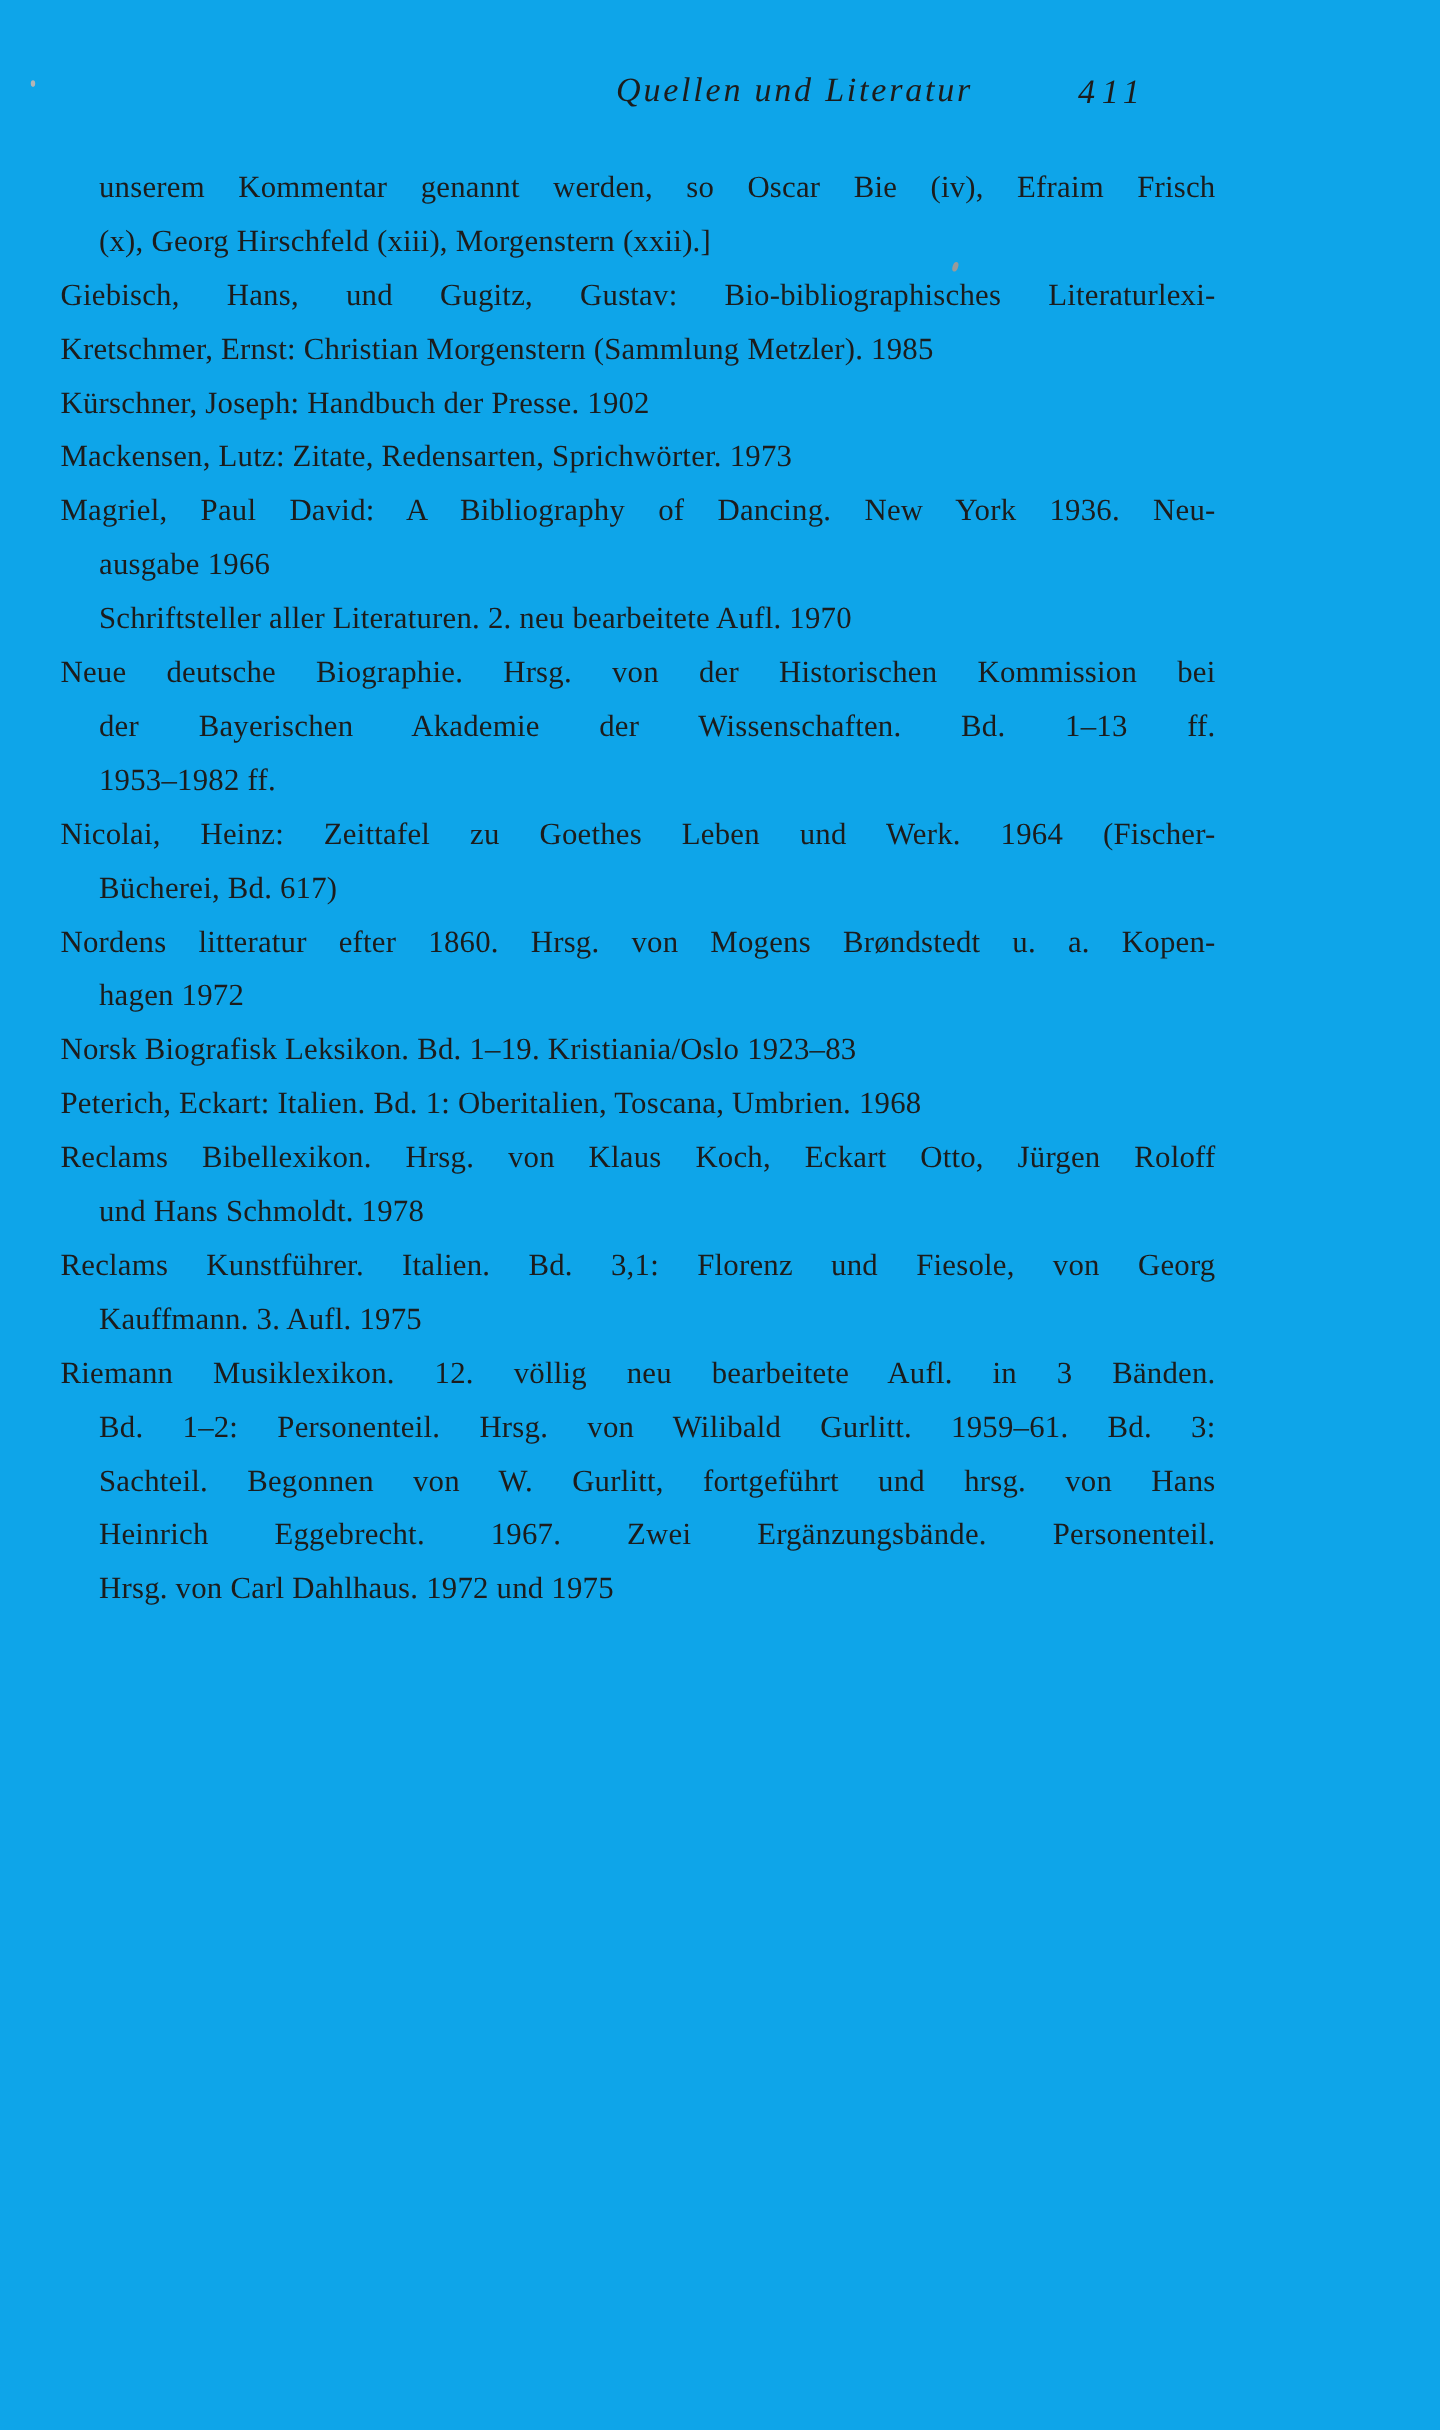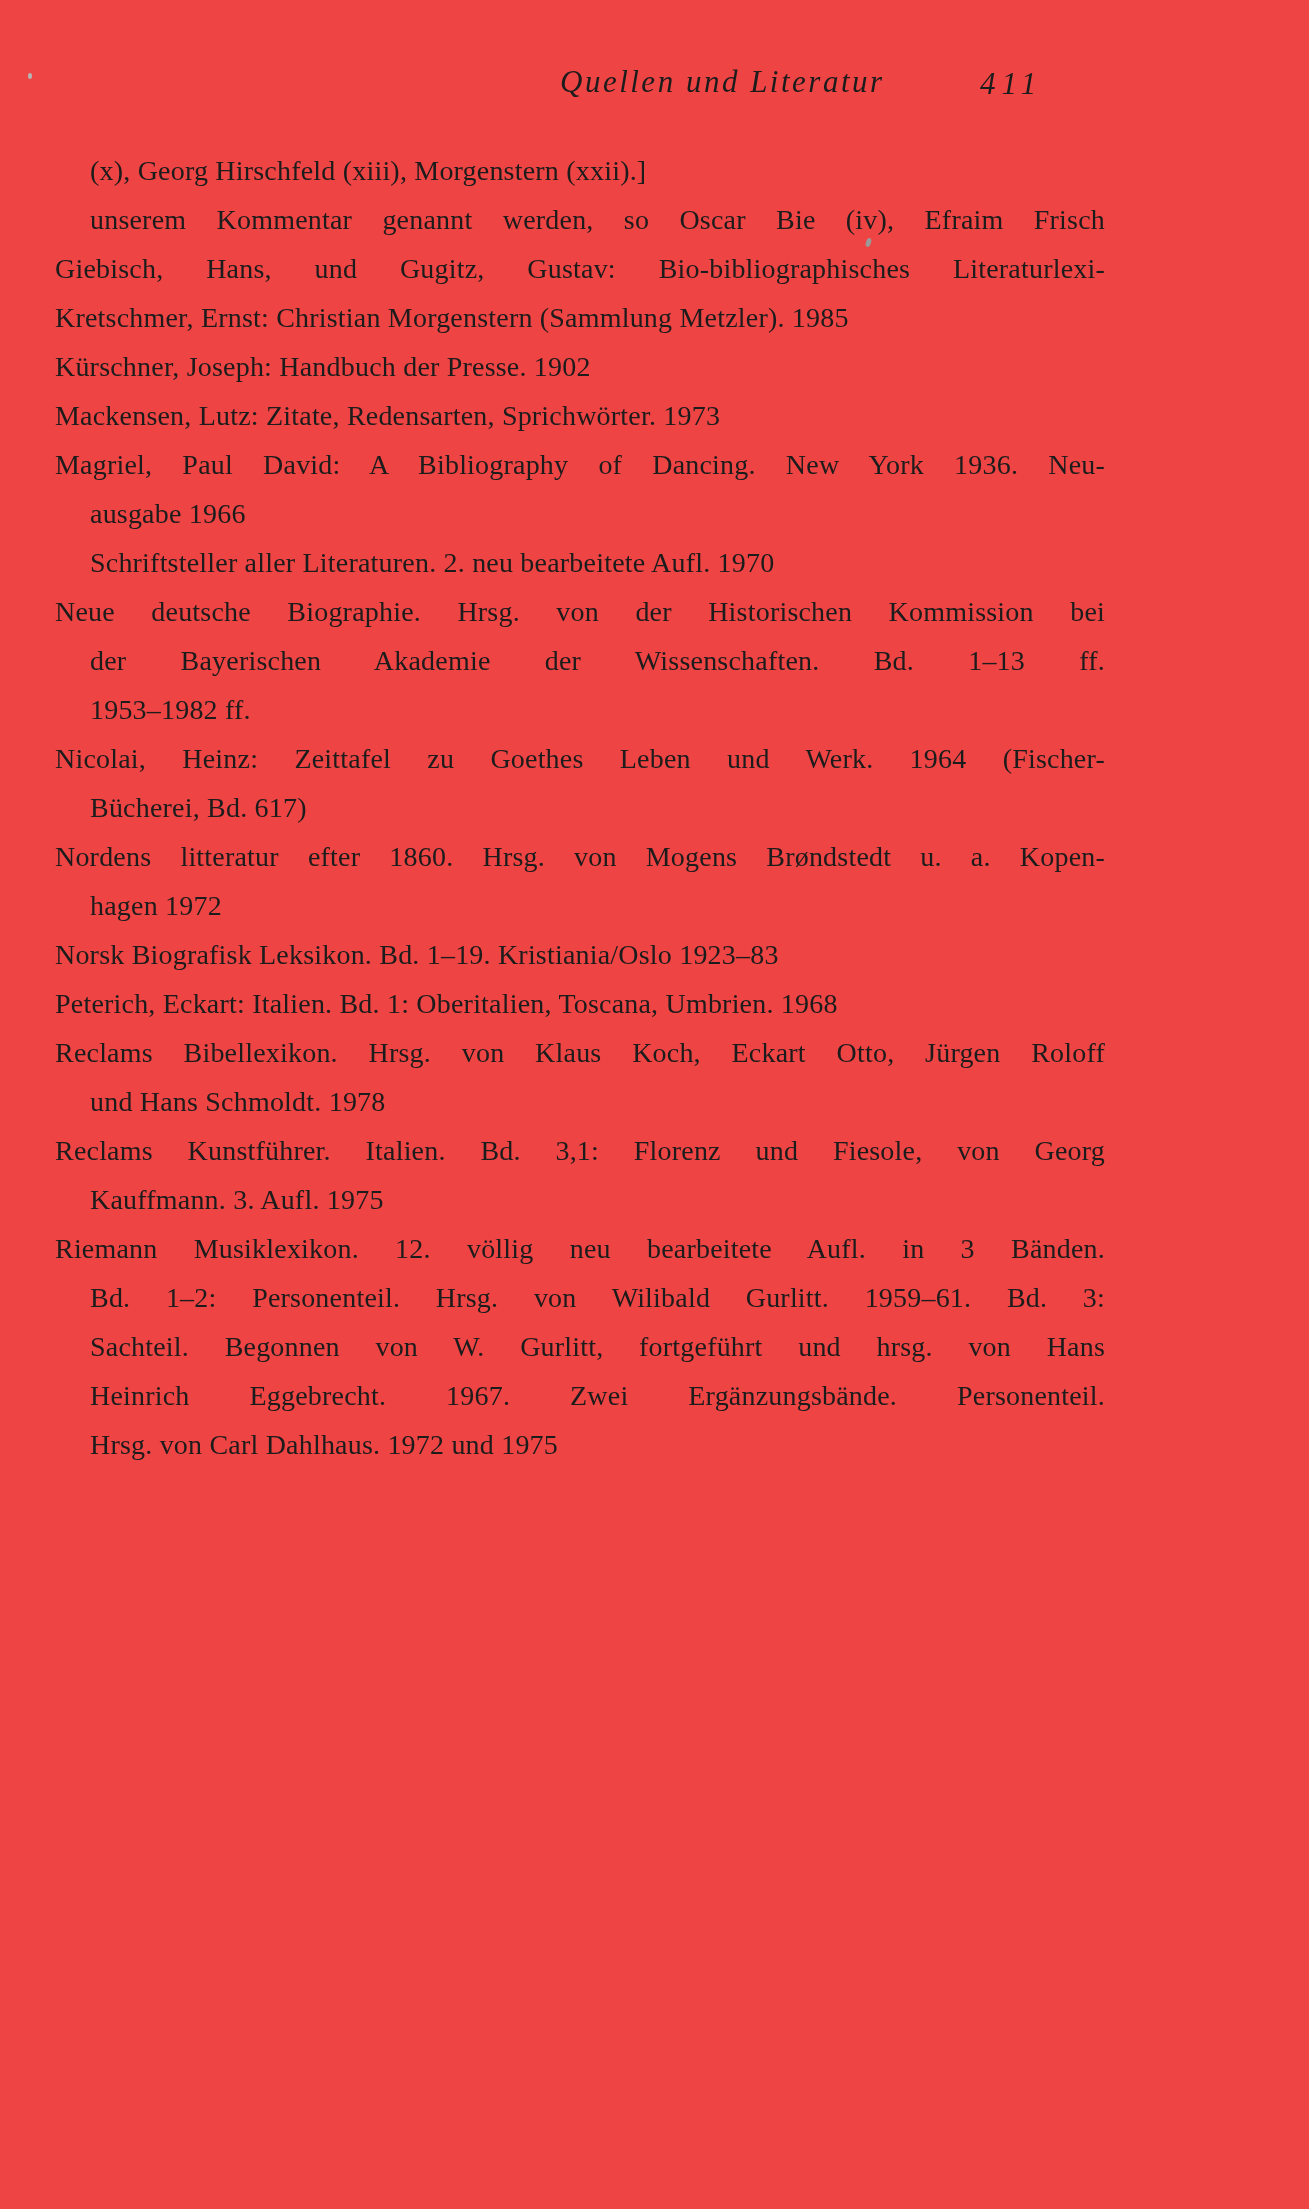--- a/index.html
+++ b/index.html
@@ -4,21 +4,21 @@
 <style>
   html, body {
     margin: 0;
     padding: 0;
     background: #e8e8e8;
   }
   .page {
     position: relative;
     width: 1309px;
     height: 2209px;
-    background: #ef4444;
+    background: #0ea5e9;
     color: #1c1c1c;
     font-family: "Liberation Serif", "DejaVu Serif", serif;
     overflow: hidden;
   }
   
   .running-head {
     position: absolute;
     top: 64px;
     left: 0;
     width: 100%;
@@ -86,22 +86,22 @@
 
 <div class="page">
 
   <div class="running-head">
     <span class="rh-title">Quellen und Literatur</span>
     <span class="rh-num">411</span>
   </div>
 
   <div class="bibliography">
       <div class="entry continuation">
+        <div class="line justified">unserem Kommentar genannt werden, so Oscar Bie (iv), Efraim Frisch</div>
         <div class="line">(x), Georg Hirschfeld (xiii), Morgenstern (xxii).]</div>
-        <div class="line justified">unserem Kommentar genannt werden, so Oscar Bie (iv), Efraim Frisch</div>
       </div>
       <div class="entry entry">
         <div class="line first justified">Giebisch, Hans, und Gugitz, Gustav: Bio-bibliographisches Literaturlexi-</div>
       </div>
       <div class="entry entry">
         <div class="line first">Kretschmer, Ernst: Christian Morgenstern (Sammlung Metzler). 1985</div>
       </div>
       <div class="entry entry">
         <div class="line first">Kürschner, Joseph: Handbuch der Presse. 1902</div>
       </div>

